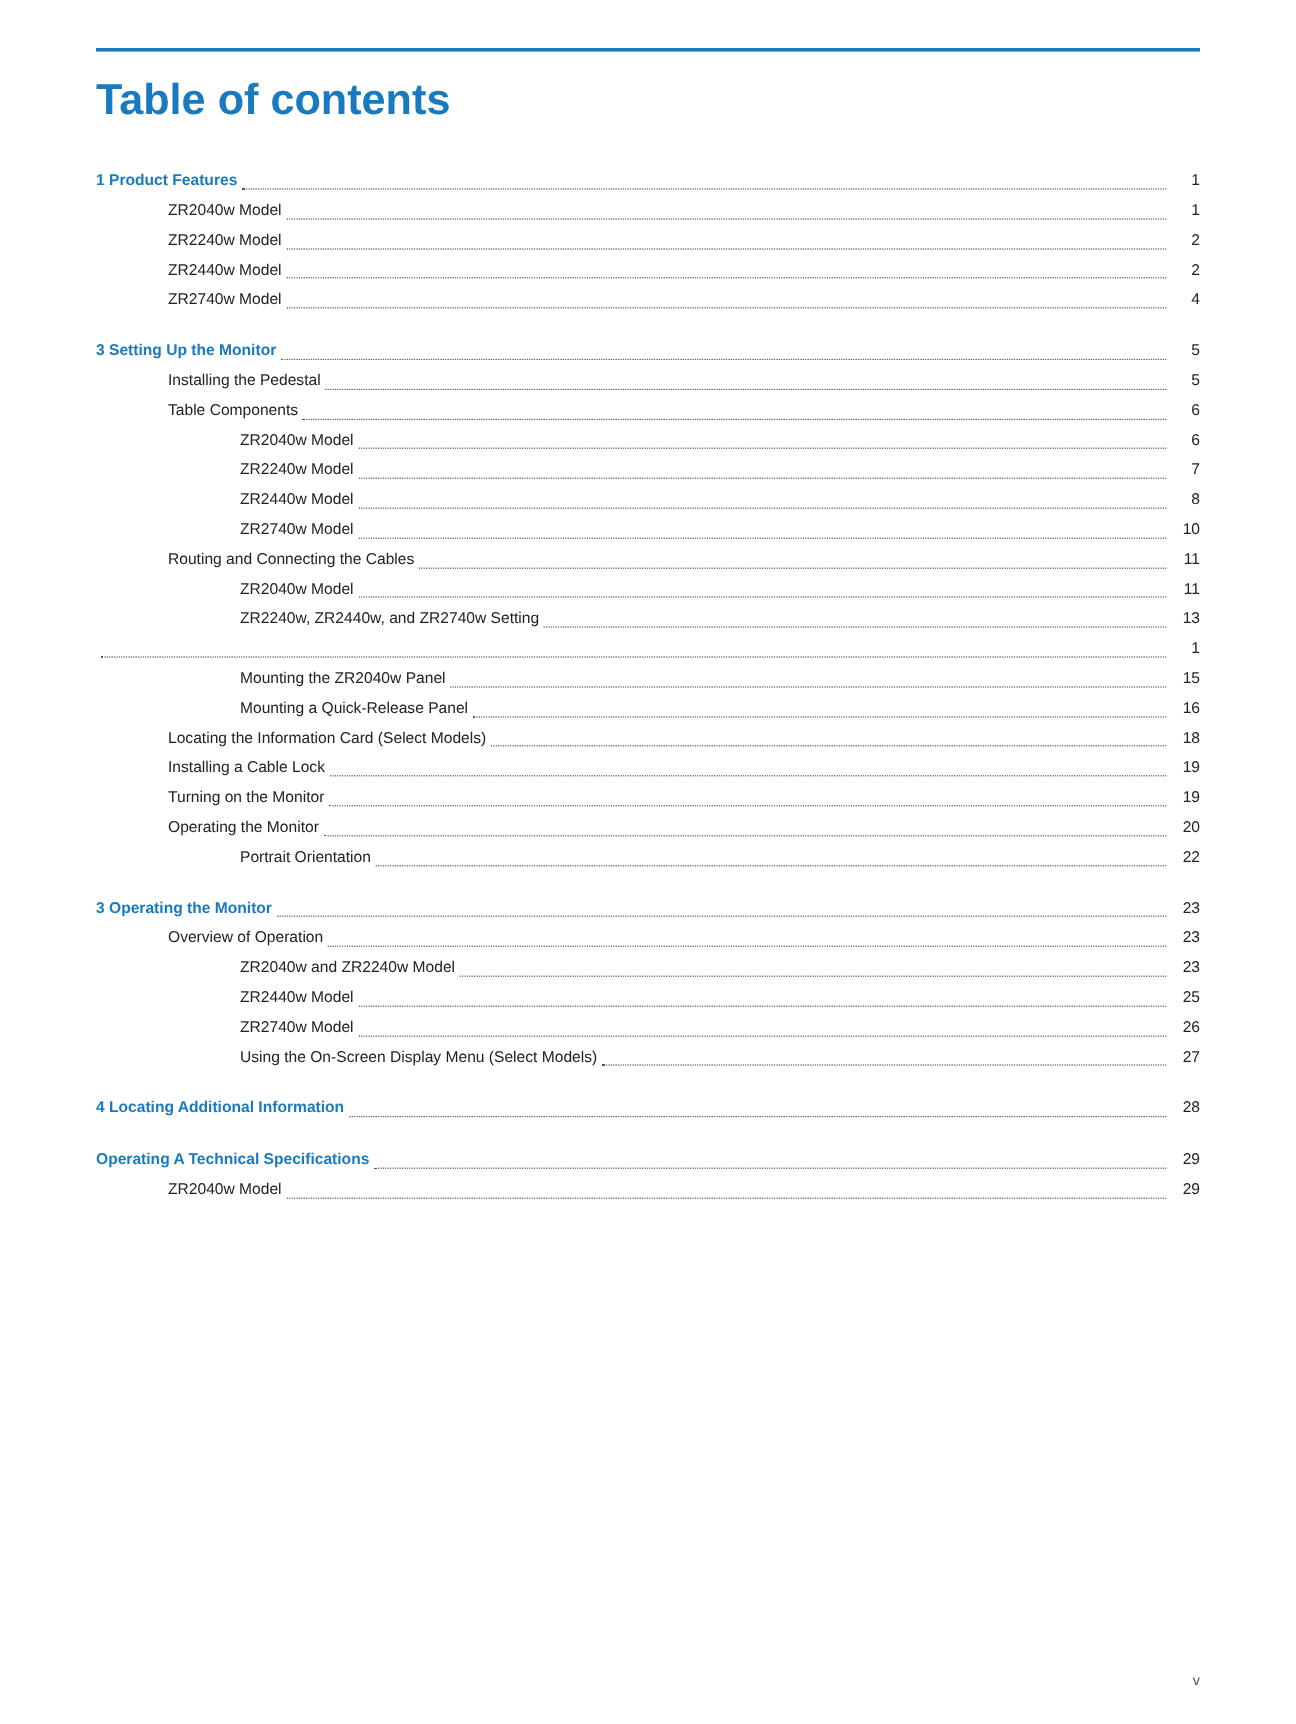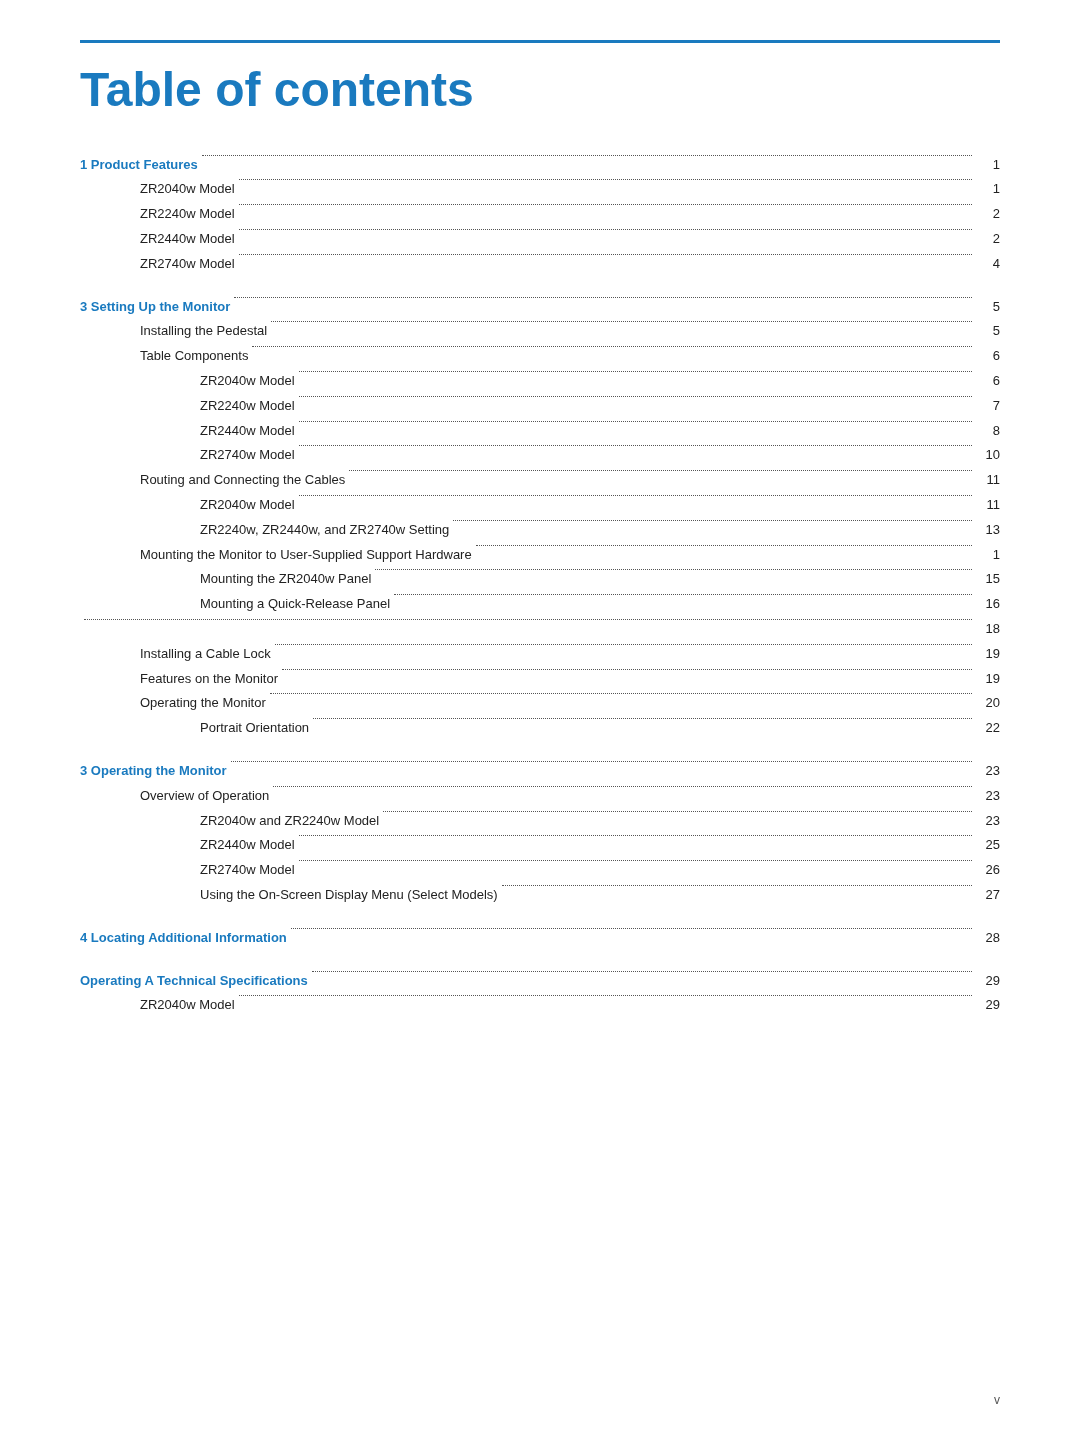--- a/index.html
+++ b/index.html
@@ -14,34 +14,34 @@
       padding: 40px 80px 60px 80px;
     }
 
     .top-rule {
       border: none;
       border-top: 3px solid #1a7abf;
       margin-bottom: 18px;
     }
 
     .page-title {
-      font-size: 48px;
+      font-size: 36px;
       font-weight: bold;
       color: #1a7abf;
       margin-bottom: 36px;
       line-height: 1.2;
     }
 
     .toc-section {
       margin-bottom: 22px;
     }
 
     .toc-entry {
       display: flex;
-      align-items: flex-start;
+      align-items: flex-end;
       margin-bottom: 4px;
       line-height: 1.6;
     }
 
     .toc-entry .label {
       white-space: nowrap;
       flex-shrink: 0;
     }
 
     .toc-entry .dots {
@@ -166,45 +166,45 @@
         <span class="label">ZR2040w Model</span>
         <span class="dots"></span>
         <span class="page-num">11</span>
       </div>
       <div class="toc-entry level2">
         <span class="label">ZR2240w, ZR2440w, and ZR2740w Setting</span>
         <span class="dots"></span>
         <span class="page-num">13</span>
       </div>
       <div class="toc-entry level1">
-        <span class="label">Mounting the Monitor to User-Supplied Support Hardware</span>
         <span class="dots"></span>
         <span class="page-num">1</span>
       </div>
       <div class="toc-entry level2">
         <span class="label">Mounting the ZR2040w Panel</span>
         <span class="dots"></span>
         <span class="page-num">15</span>
       </div>
       <div class="toc-entry level2">
         <span class="label">Mounting a Quick-Release Panel</span>
         <span class="dots"></span>
         <span class="page-num">16</span>
       </div>
       <div class="toc-entry level1">
+        <span class="label">Locating the Information Card (Select Models)</span>
         <span class="dots"></span>
         <span class="page-num">18</span>
       </div>
       <div class="toc-entry level1">
         <span class="label">Installing a Cable Lock</span>
         <span class="dots"></span>
         <span class="page-num">19</span>
       </div>
       <div class="toc-entry level1">
-        <span class="label">Features on the Monitor</span>
+        <span class="label">Turning on the Monitor</span>
         <span class="dots"></span>
         <span class="page-num">19</span>
       </div>
       <div class="toc-entry level1">
         <span class="label">Operating the Monitor</span>
         <span class="dots"></span>
         <span class="page-num">20</span>
       </div>
       <div class="toc-entry level2">
         <span class="label">Portrait Orientation</span>

